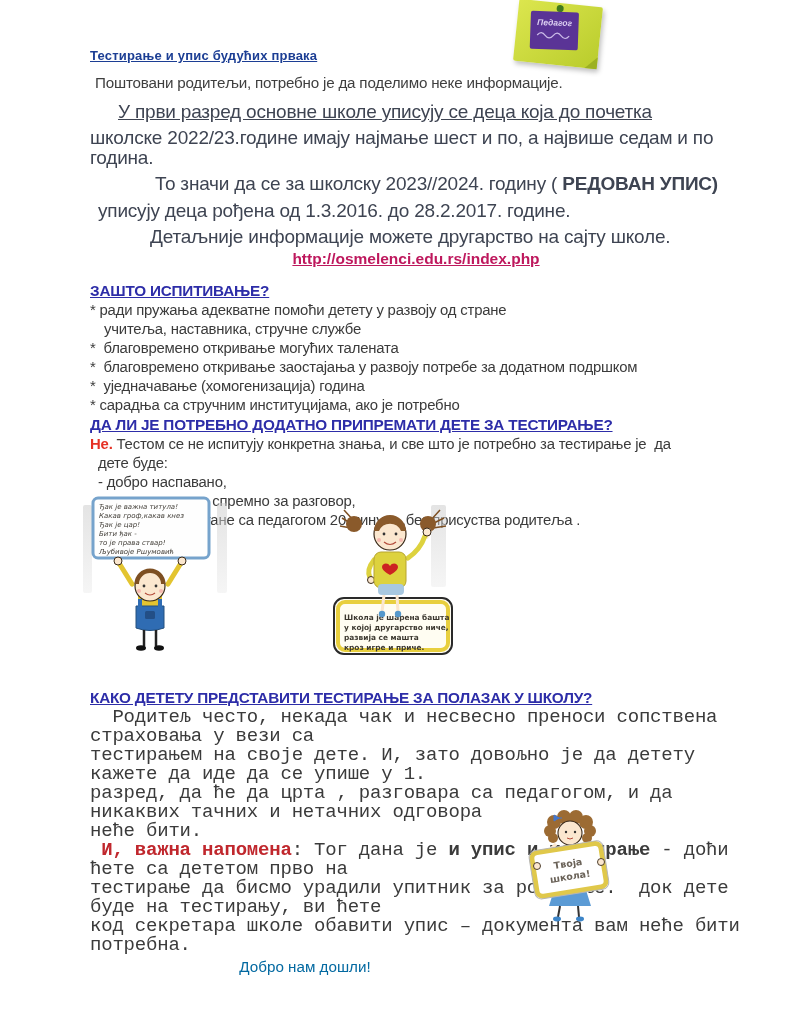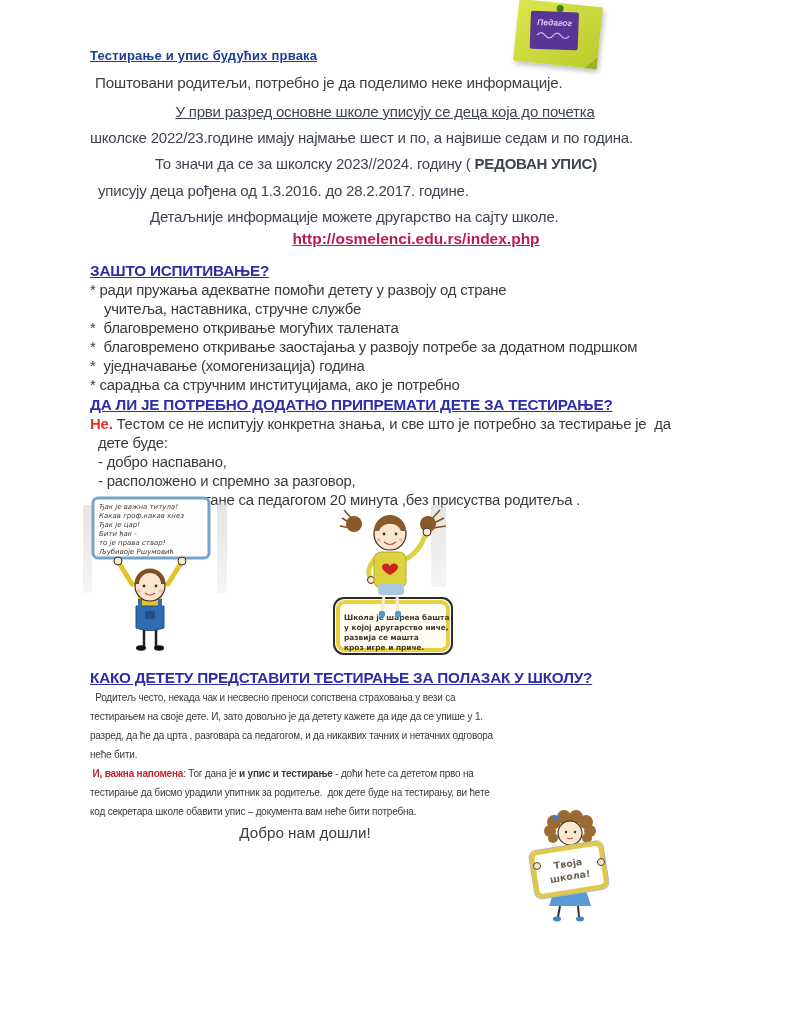--- a/index.html
+++ b/index.html
@@ -5,21 +5,21 @@
   html,body{margin:0;padding:0;background:#ffffff;}
   .page{position:relative;width:791px;height:1024px;background:#ffffff;overflow:hidden;
         font-family:"Liberation Sans",sans-serif;}
   .content{position:absolute;left:90px;top:44px;width:652px;}
 
   .title{font-size:13px;font-weight:700;color:#1c3e94;text-decoration:underline;
          line-height:24px;letter-spacing:.2px;}
   .intro{font-size:15.2px;color:#3f3f3f;line-height:20px;margin-top:5px;padding-left:5px;
          white-space:pre-wrap;letter-spacing:-.2px;}
 
-  .lead{font-size:15px;color:#3e4452;line-height:20px;white-space:pre-wrap;
+  .lead{font-size:19px;color:#3e4452;line-height:20px;white-space:pre-wrap;
         letter-spacing:-.2px;}
   .mt9{margin-top:9px;} .mt6{margin-top:6px;} .mt7{margin-top:7px;}
   .center{text-align:center;width:590px;}
   .u{text-decoration:underline;}
   .ind65{padding-left:65px;} .ind8{padding-left:8px;} .ind60{padding-left:60px;}
 
   .linkrow{width:652px;text-align:center;margin-top:3px;}
   .linkrow a{color:#be185d;font-weight:700;font-size:15.5px;text-decoration:underline;}
 
   .sec-head{font-weight:700;color:#2d2da8;text-decoration:underline;font-size:15.3px;
@@ -27,22 +27,22 @@
   .mt13{margin-top:13px;}
 
   .line{font-size:14.9px;color:#3b3b3b;line-height:19px;white-space:pre-wrap;
         letter-spacing:-.2px;}
   .hang{padding-left:14px;}
   .no{color:#e53125;font-weight:700;}
   .note-red{color:#c0272d;font-weight:700;}
   b{font-weight:700;}
 
   .img-spacer{height:158px;}
-  .para{font-size:10px;color:#3b3b3b;line-height:19px;white-space:pre-wrap;letter-spacing:-.2px;}
-  .welcome{width:430px;text-align:center;font-size:15.2px;color:#404040;margin-top:2px;line-height:20px;}
+  .para{font-size:19px;color:#3b3b3b;line-height:19px;white-space:pre-wrap;letter-spacing:-.2px;font-family:Liberation Mono, monospace;}
+  .welcome{width:430px;text-align:center;font-size:15.2px;color:#0369a1;margin-top:2px;line-height:20px;}
 
   
   .boy-art{position:absolute;left:90px;top:496px;}
   .girl-art{position:absolute;left:328px;top:498px;}
   .welcome-girl-art{position:absolute;left:498px;top:806px;}
 
   .edge-bar{position:absolute;border-radius:2px;opacity:.5;
             background:linear-gradient(to bottom,#c9c9c9,#ececec);}
   .bar1{left:83px;top:505px;width:9px;height:88px;}
   .bar2{left:217px;top:503px;width:10px;height:90px;}

